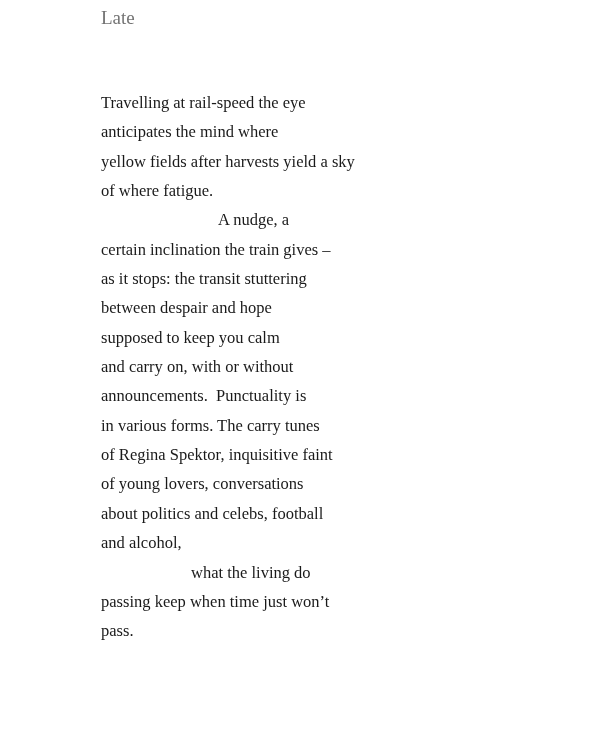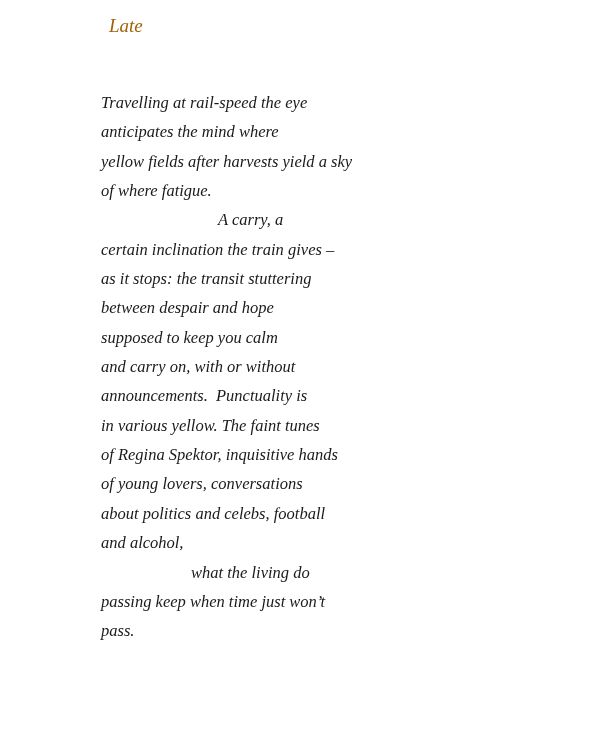--- a/index.html
+++ b/index.html
@@ -18,35 +18,33 @@
     .page {
       position: absolute;
       left: 0; top: 0;
       width: 610px; height: 730px;
       background: #ffffff;
     }
     .title {
       position: absolute;
       left: 101px;
       top: 6px;
-      font-style: italic;
       font-size: 19px;
       line-height: 24px;
-      margin: 8px;
+      margin: 0;
       font-weight: normal;
-      color: #a16207;
+      color: #737373;
     }
     .poem {
       position: absolute;
       left: 101px;
       top: 88px;
       margin: 0;
       padding: 0;
       list-style: none;
-      font-style: italic;
     }
     .line {
       display: block;
       font-size: 16.5px;
       line-height: 29.35px;
       height: 29.35px;
       white-space: pre;
       color: #1a1a1a;
     }
     .indent-1 { padding-left: 117px; }
@@ -56,29 +54,29 @@
 <body>
 
 <div class="page">
   <h1 class="title">Late</h1>
 
   <div class="poem">
     <span class="line">Travelling at rail-speed the eye</span>
     <span class="line">anticipates the mind where</span>
     <span class="line">yellow fields after harvests yield a sky</span>
     <span class="line">of where fatigue.</span>
-    <span class="line indent-1">A carry, a</span>
+    <span class="line indent-1">A nudge, a</span>
     <span class="line">certain inclination the train gives –</span>
     <span class="line">as it stops: the transit stuttering</span>
     <span class="line">between despair and hope</span>
     <span class="line">supposed to keep you calm</span>
     <span class="line">and carry on, with or without</span>
     <span class="line">announcements.  Punctuality is</span>
-    <span class="line">in various yellow. The faint tunes</span>
-    <span class="line">of Regina Spektor, inquisitive hands</span>
+    <span class="line">in various forms. The carry tunes</span>
+    <span class="line">of Regina Spektor, inquisitive faint</span>
     <span class="line">of young lovers, conversations</span>
     <span class="line">about politics and celebs, football</span>
     <span class="line">and alcohol,</span>
     <span class="line indent-2">what the living do</span>
     <span class="line">passing keep when time just won’t</span>
     <span class="line">pass.</span>
   </div>
 </div>
 
 </body></html>

